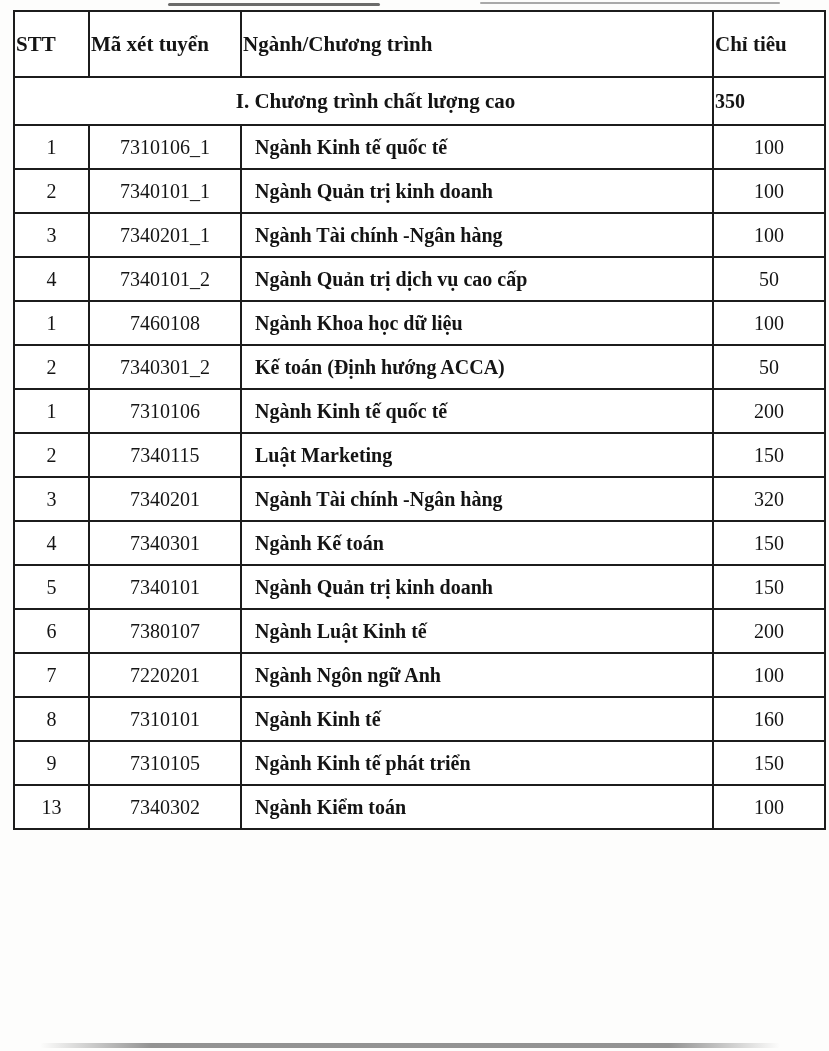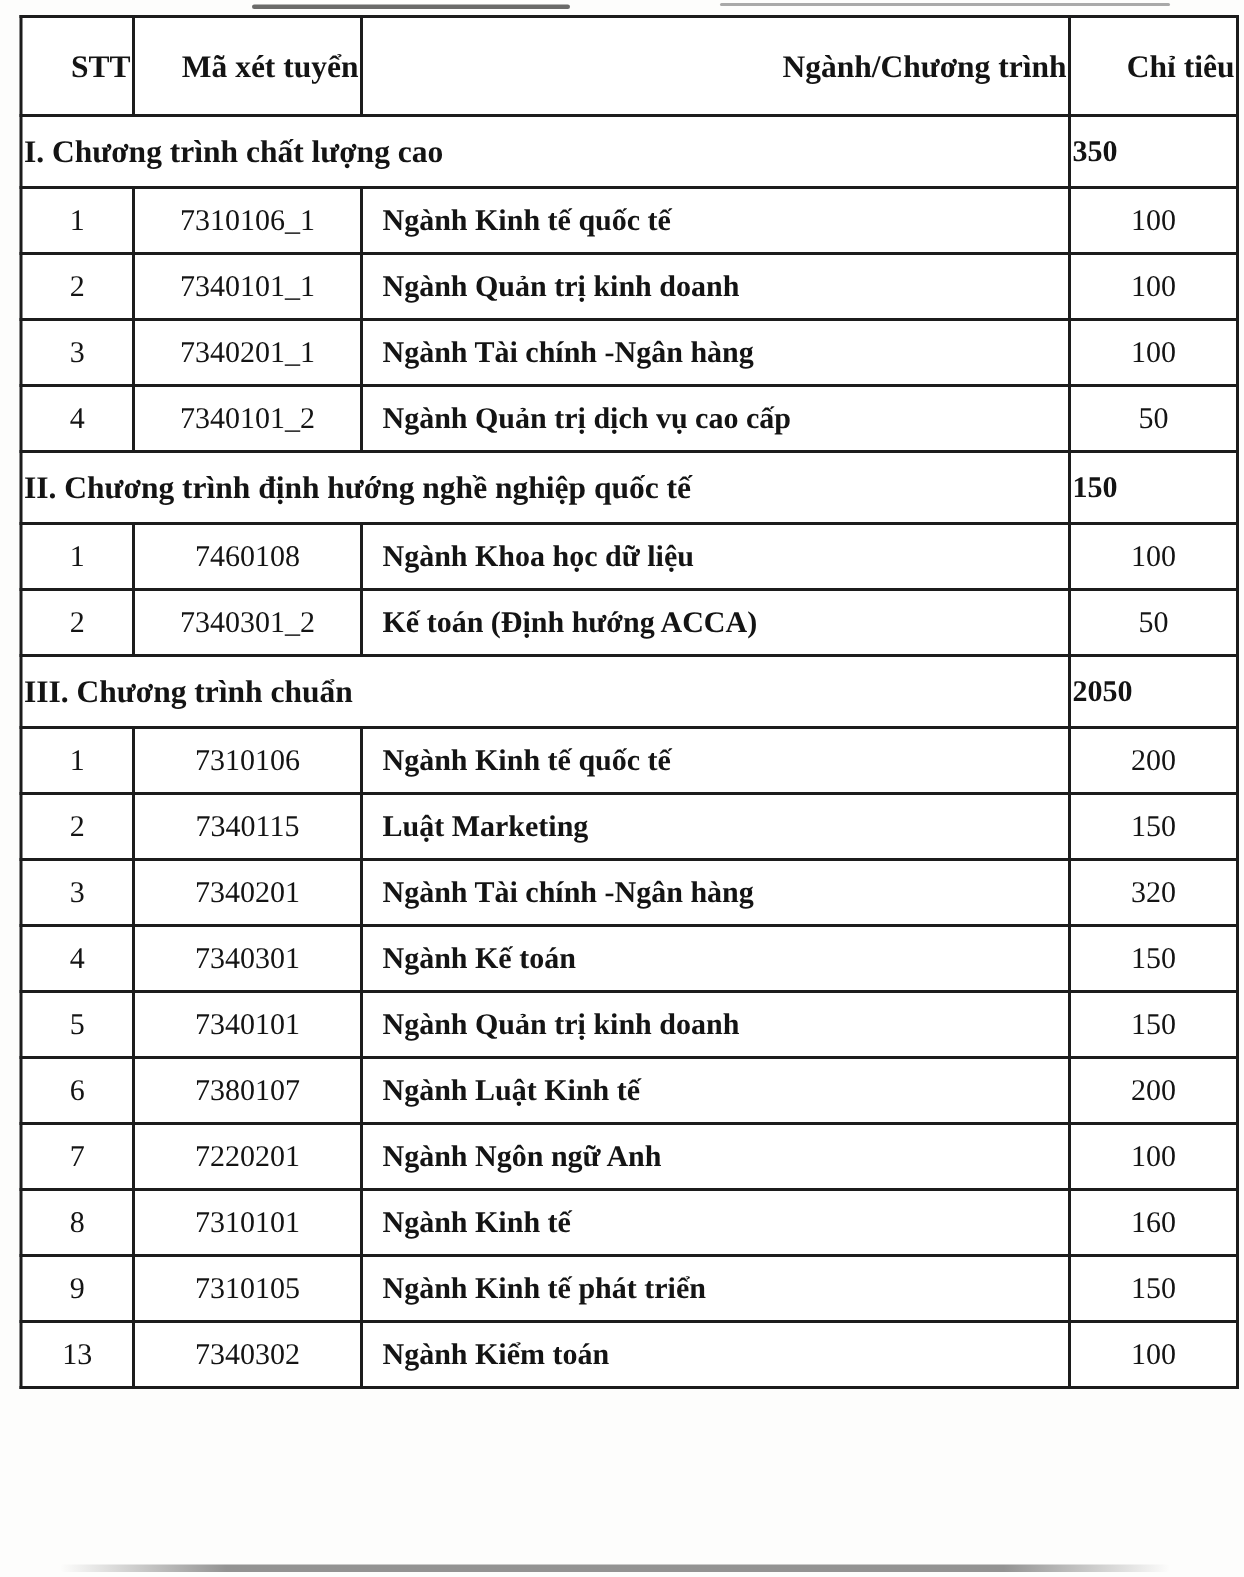--- a/index.html
+++ b/index.html
@@ -39,36 +39,36 @@
   .quota-table th, .quota-table td {
     border: 2px solid #1c1c1c;
     background: #fff;
     overflow: hidden;
     white-space: nowrap;
   }
   .quota-table thead th {
     height: 62px;
     font-size: 21px;
     font-weight: bold;
-    text-align: right;
+    text-align: left;
     vertical-align: middle;
   }
   .quota-table td {
     height: 40px;
     font-size: 20px;
     vertical-align: middle;
   }
   td.cell-stt, td.cell-code, td.cell-quota { text-align: center; }
   td.cell-name { text-align: left; padding-left: 13px; font-weight: bold; }
 
   tr.section-row td.cell-section-title {
     font-weight: bold;
     font-size: 21px;
-    text-align: left;
-    padding-left: 1px;
+    text-align: center;
+    padding-left: 25px;
     height: 44px;
   }
   tr.section-row td.cell-section-quota {
     font-weight: bold;
     font-size: 20px;
     text-align: left;
   }
 </style>
 </head>
 <body>
@@ -114,40 +114,32 @@
     <td class="cell-code">7340201_1</td>
     <td class="cell-name">Ngành Tài chính -Ngân hàng</td>
     <td class="cell-quota">100</td>
   </tr>
       <tr class="data-row">
     <td class="cell-stt">4</td>
     <td class="cell-code">7340101_2</td>
     <td class="cell-name">Ngành Quản trị dịch vụ cao cấp</td>
     <td class="cell-quota">50</td>
   </tr>
-      <tr class="section-row">
-    <td class="cell-section-title" colspan="3">II. Chương trình định hướng nghề nghiệp quốc tế</td>
-    <td class="cell-section-quota">150</td>
-  </tr>
       <tr class="data-row">
     <td class="cell-stt">1</td>
     <td class="cell-code">7460108</td>
     <td class="cell-name">Ngành Khoa học dữ liệu</td>
     <td class="cell-quota">100</td>
   </tr>
       <tr class="data-row">
     <td class="cell-stt">2</td>
     <td class="cell-code">7340301_2</td>
     <td class="cell-name">Kế toán (Định hướng ACCA)</td>
     <td class="cell-quota">50</td>
   </tr>
-      <tr class="section-row">
-    <td class="cell-section-title" colspan="3">III. Chương trình chuẩn</td>
-    <td class="cell-section-quota">2050</td>
-  </tr>
       <tr class="data-row">
     <td class="cell-stt">1</td>
     <td class="cell-code">7310106</td>
     <td class="cell-name">Ngành Kinh tế quốc tế</td>
     <td class="cell-quota">200</td>
   </tr>
       <tr class="data-row">
     <td class="cell-stt">2</td>
     <td class="cell-code">7340115</td>
     <td class="cell-name">Luật Marketing</td>

